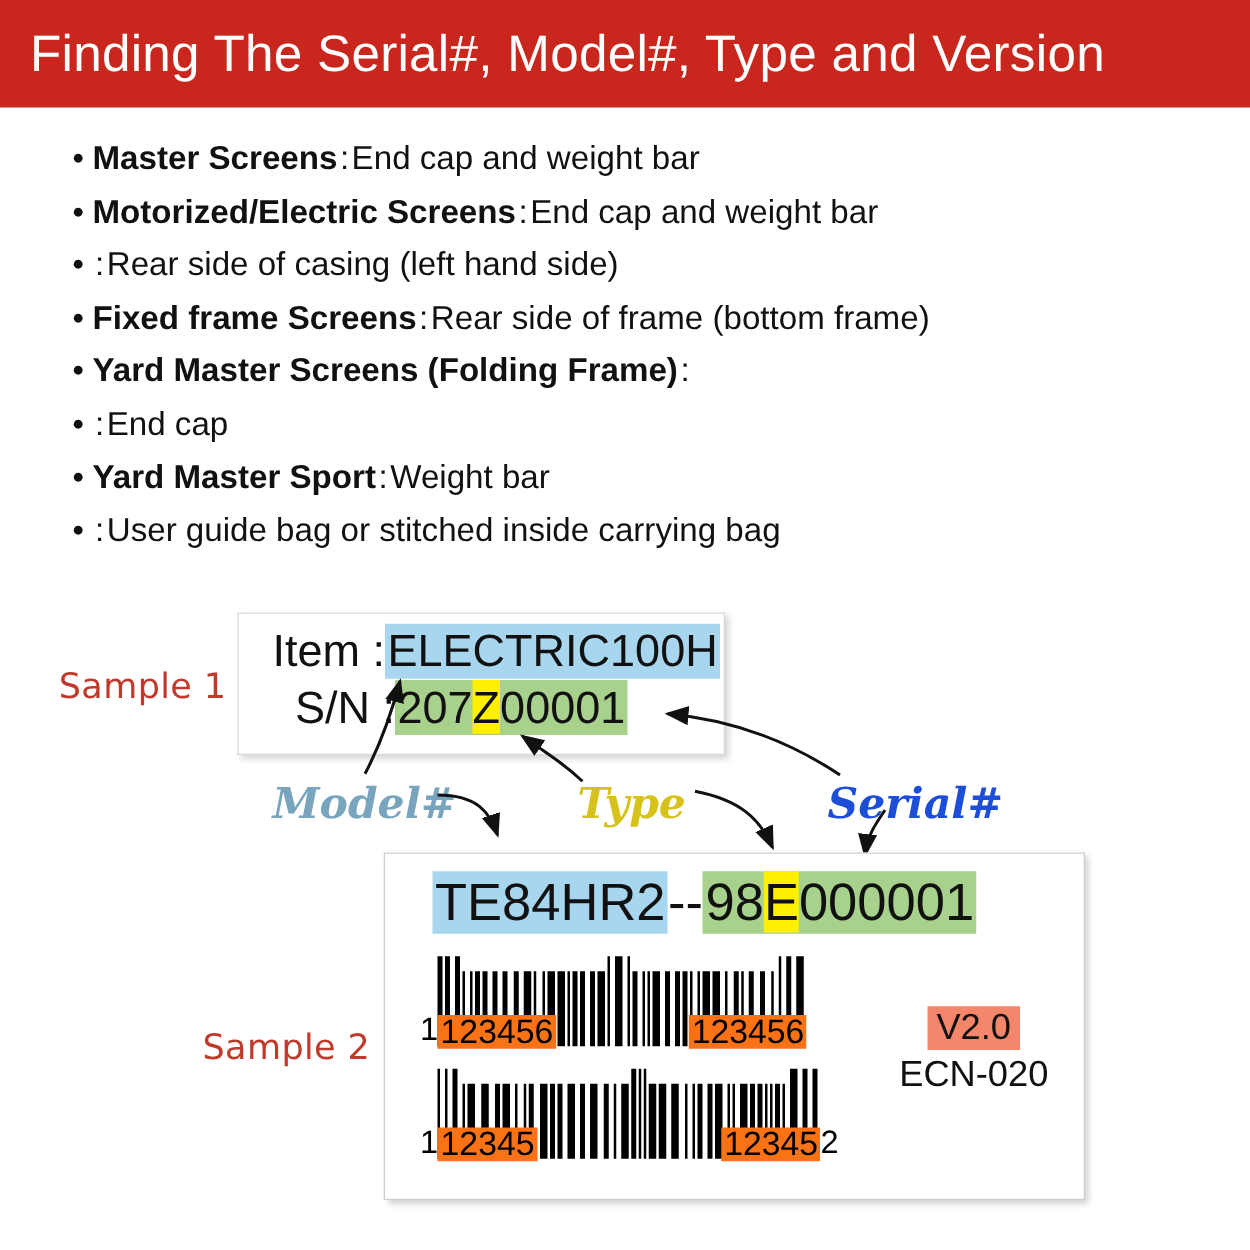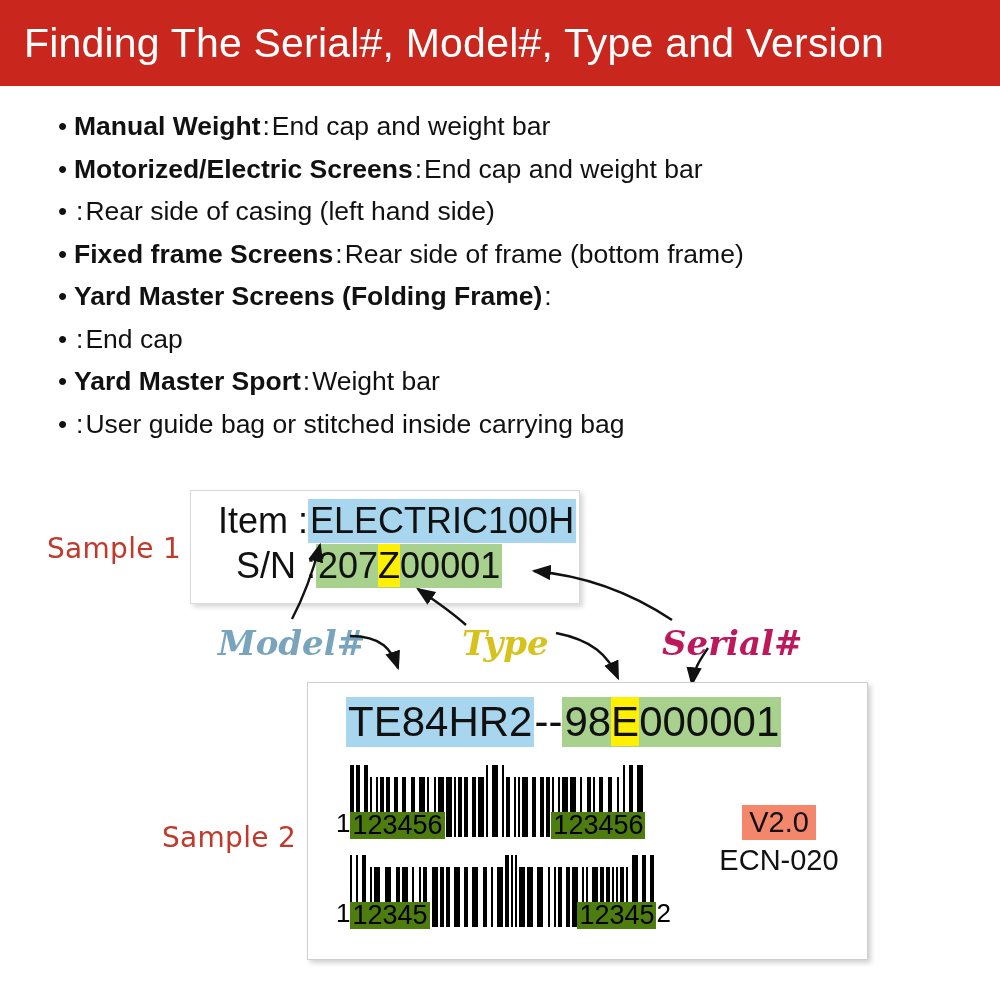--- a/index.html
+++ b/index.html
@@ -79,21 +79,21 @@
 
   
   .annot{
     position:absolute;
     font-family:"DejaVu Serif", serif;
     font-style:italic;font-weight:bold;
     white-space:nowrap;
   }
   #annot-model{left:218px;top:623px;font-size:34px;color:#78a5bd;}
   #annot-type{left:462px;top:623px;font-size:34px;color:#d6c21a;}
-  #annot-serial{left:662px;top:623px;font-size:34px;color:#be185d;text-align:right;}
+  #annot-serial{left:662px;top:623px;font-size:34px;color:#1d4ed8;text-align:right;}
   #annot-version{left:722px;top:777px;font-size:29px;color:#d4806a;}
 
   
   #arrow-layer{position:absolute;left:0;top:0;width:1000px;height:1000px;pointer-events:none;}
 
   
   #sample2-caption{
     position:absolute;left:162px;top:821px;
     font-size:28px;color:#c0392b;
     font-family:"DejaVu Sans", sans-serif;
@@ -127,21 +127,21 @@
   .bc-bars{display:flex;align-items:flex-end;height:72px;}
   .bc-bars i{display:block;background:#000;height:100%;}
   .bc-bars i.short{height:60px;}
   .bc-digits{
     position:absolute;left:0;bottom:-2px;width:100%;
     display:flex;justify-content:space-between;
     font-size:27px;color:#000;line-height:1;
     font-family:"Liberation Sans", sans-serif;
     pointer-events:none;
   }
-  .bc-digits span{background:#4d7c0f;padding:0 2px;}
+  .bc-digits span{background:#f97316;padding:0 2px;}
 
   
   #s2-right{
     position:absolute;left:396px;top:122px;
     width:150px;text-align:center;
     font-family:"Liberation Sans", sans-serif;
   }
   #s2-version-val{display:inline-block;font-size:29px;color:#111;}
   #s2-volt{font-size:29px;color:#111;margin-top:7px;}
   #s2-ecn{font-size:29px;color:#111;margin-top:4px;}
@@ -149,21 +149,21 @@
 </head>
 <body>
 
 <div id="header-banner">
   <div id="header-title">Finding The Serial#, Model#, Type and Version</div>
 </div>
 
 <div id="bullet-list">
     <div class="bullet-row">
       <span class="bullet-dot">•</span>
-      <span class="bullet-label">Manual Weight</span>
+      <span class="bullet-label">Master Screens</span>
       <span class="bullet-sep">:</span>
       <span class="bullet-desc">End cap and weight bar</span>
     </div>
     <div class="bullet-row">
       <span class="bullet-dot">•</span>
       <span class="bullet-label">Motorized/Electric Screens</span>
       <span class="bullet-sep">:</span>
       <span class="bullet-desc">End cap and weight bar</span>
     </div>
     <div class="bullet-row">

